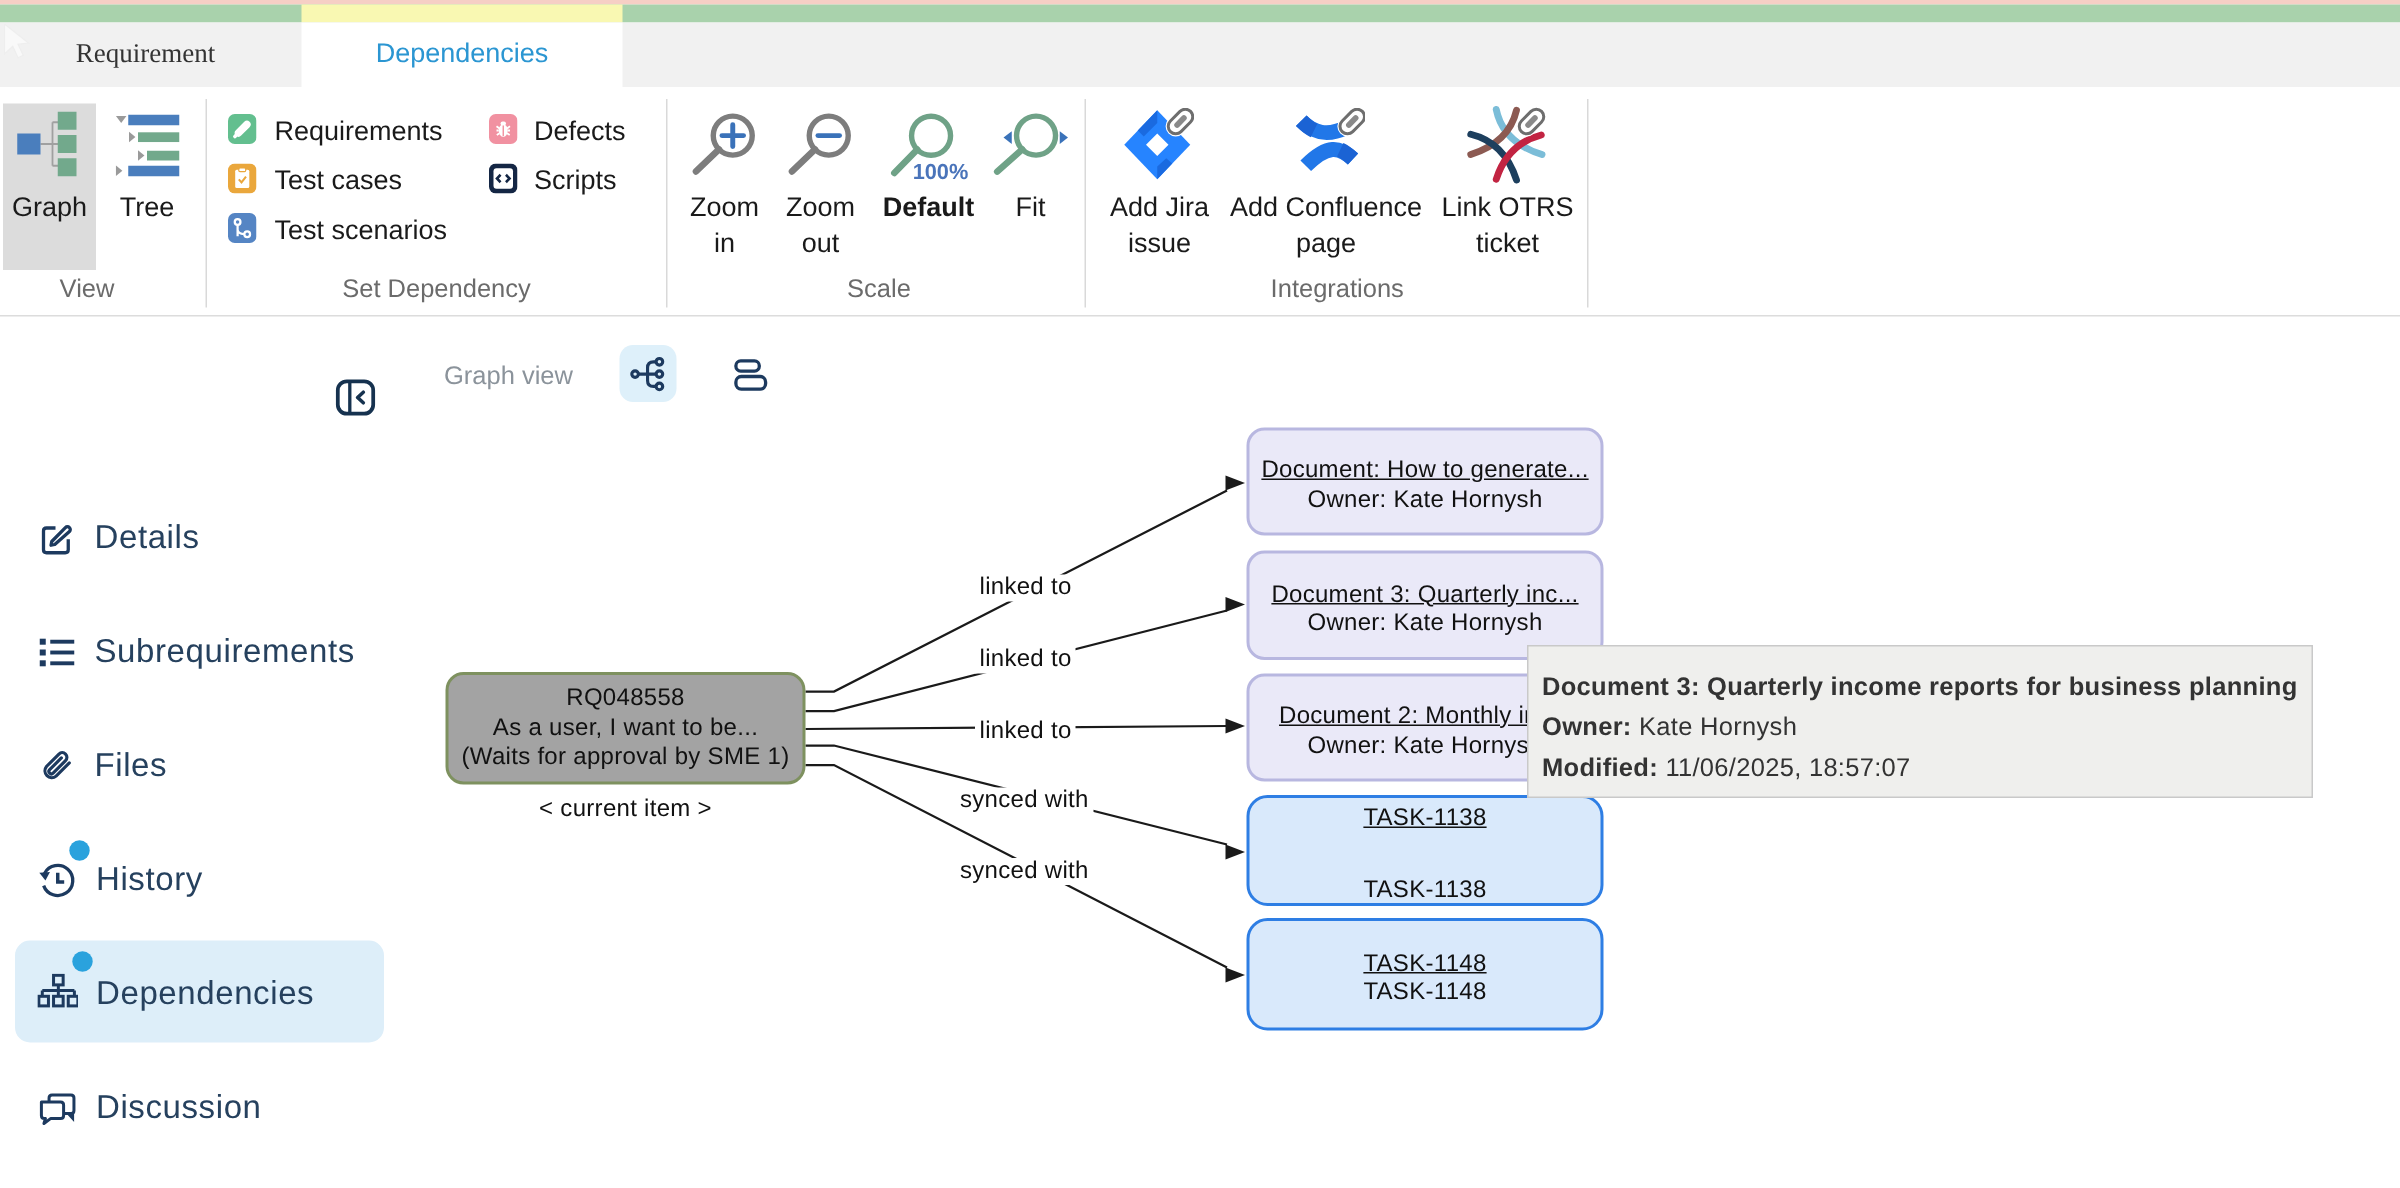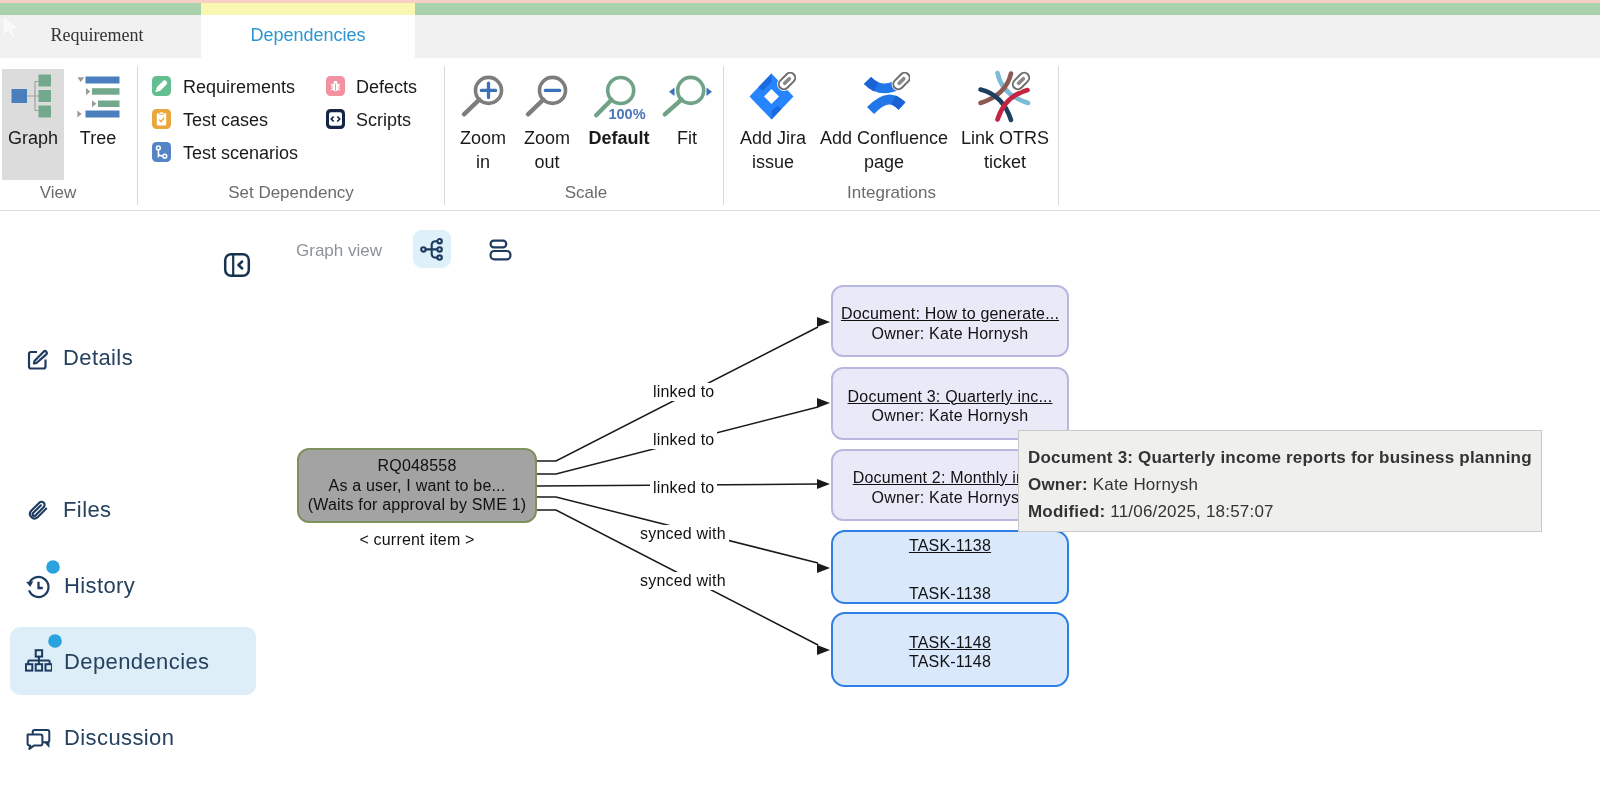--- a/index.html
+++ b/index.html
@@ -183,20 +183,29 @@
     <div class="vsep" style="left:1058px;"></div>
   </div>
   <div class="abs" id="ribbon-bottom"></div>
 
   
   <div class="sbitem" style="top:344px;height:28px;">
     <svg width="26" height="26" viewBox="0 0 26 26" fill="none" stroke="#1d3a5f" stroke-width="2.2">
       <path d="M20.5 14.5 V21.5 Q20.5 23.5 18.5 23.5 H6 Q4 23.5 4 21.5 V9 Q4 7 6 7 H12"></path>
       <path d="M11.5 18 L9 18.5 L9.5 16 L18.6 6.7 A1.9 1.9 0 0 1 21.3 9.4 Z" stroke-linejoin="round"></path>
     </svg>Details</div>
+  <div class="sbitem" style="top:420px;height:28px;">
+    <svg width="26" height="26" viewBox="0 0 26 26" fill="#1d3a5f">
+      <rect x="1.5" y="4.8" width="4" height="4"></rect>
+        <rect x="1.5" y="12" width="4" height="4"></rect>
+        <rect x="1.5" y="19.2" width="4" height="4"></rect>
+      <rect x="8.5" y="5.5" width="16" height="2.6"></rect>
+        <rect x="8.5" y="12.7" width="16" height="2.6"></rect>
+        <rect x="8.5" y="19.9" width="16" height="2.6"></rect>
+    </svg>Subrequirements</div>
   <div class="sbitem" style="top:496px;height:28px;">
     <svg width="26" height="26" viewBox="0 0 26 26" fill="none" stroke="#1d3a5f" stroke-width="2.1" stroke-linecap="round">
       <path d="M21.2 11.6 L12.4 20.4 A4.55 4.55 0 0 1 6 14 L14.3 5.7 A3.1 3.1 0 0 1 18.7 10.1 L10.4 18.4 A1.62 1.62 0 0 1 8.1 16.1 L15.9 8.3"></path>
     </svg>Files</div>
   <div class="sbitem" style="top:572px;height:28px;">
     <svg width="27" height="27" viewBox="0 0 27 27" fill="none" stroke="#1d3a5f" stroke-width="2.2">
       <path d="M4.1 17.4 A10 10 0 1 0 4.67 9.31"></path>
       <polygon points="1.2,8.9 8.3,8.3 5.3,14.0" fill="#1d3a5f" stroke="none"></polygon>
       <path d="M13.5 8.8 V15 H17.8" stroke-width="2.3"></path>
     </svg>History</div>

